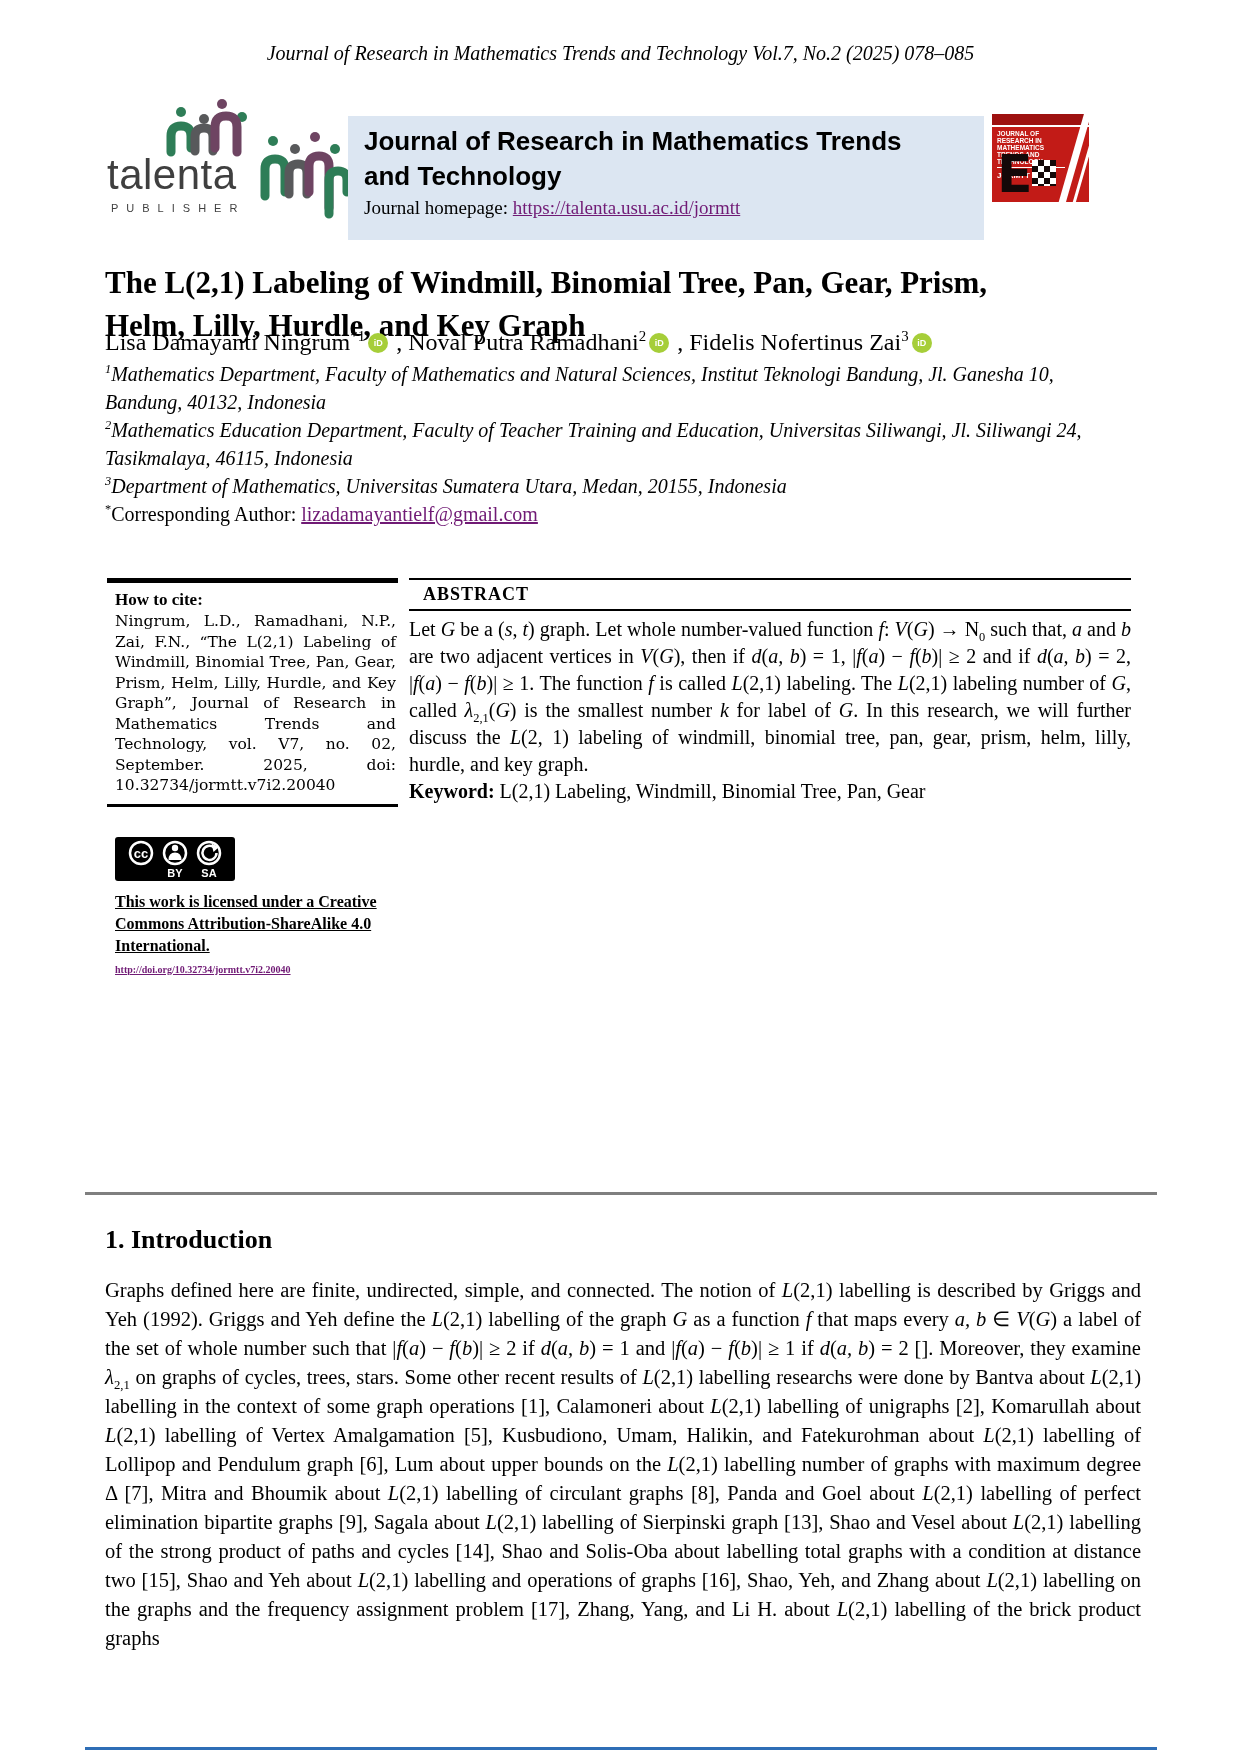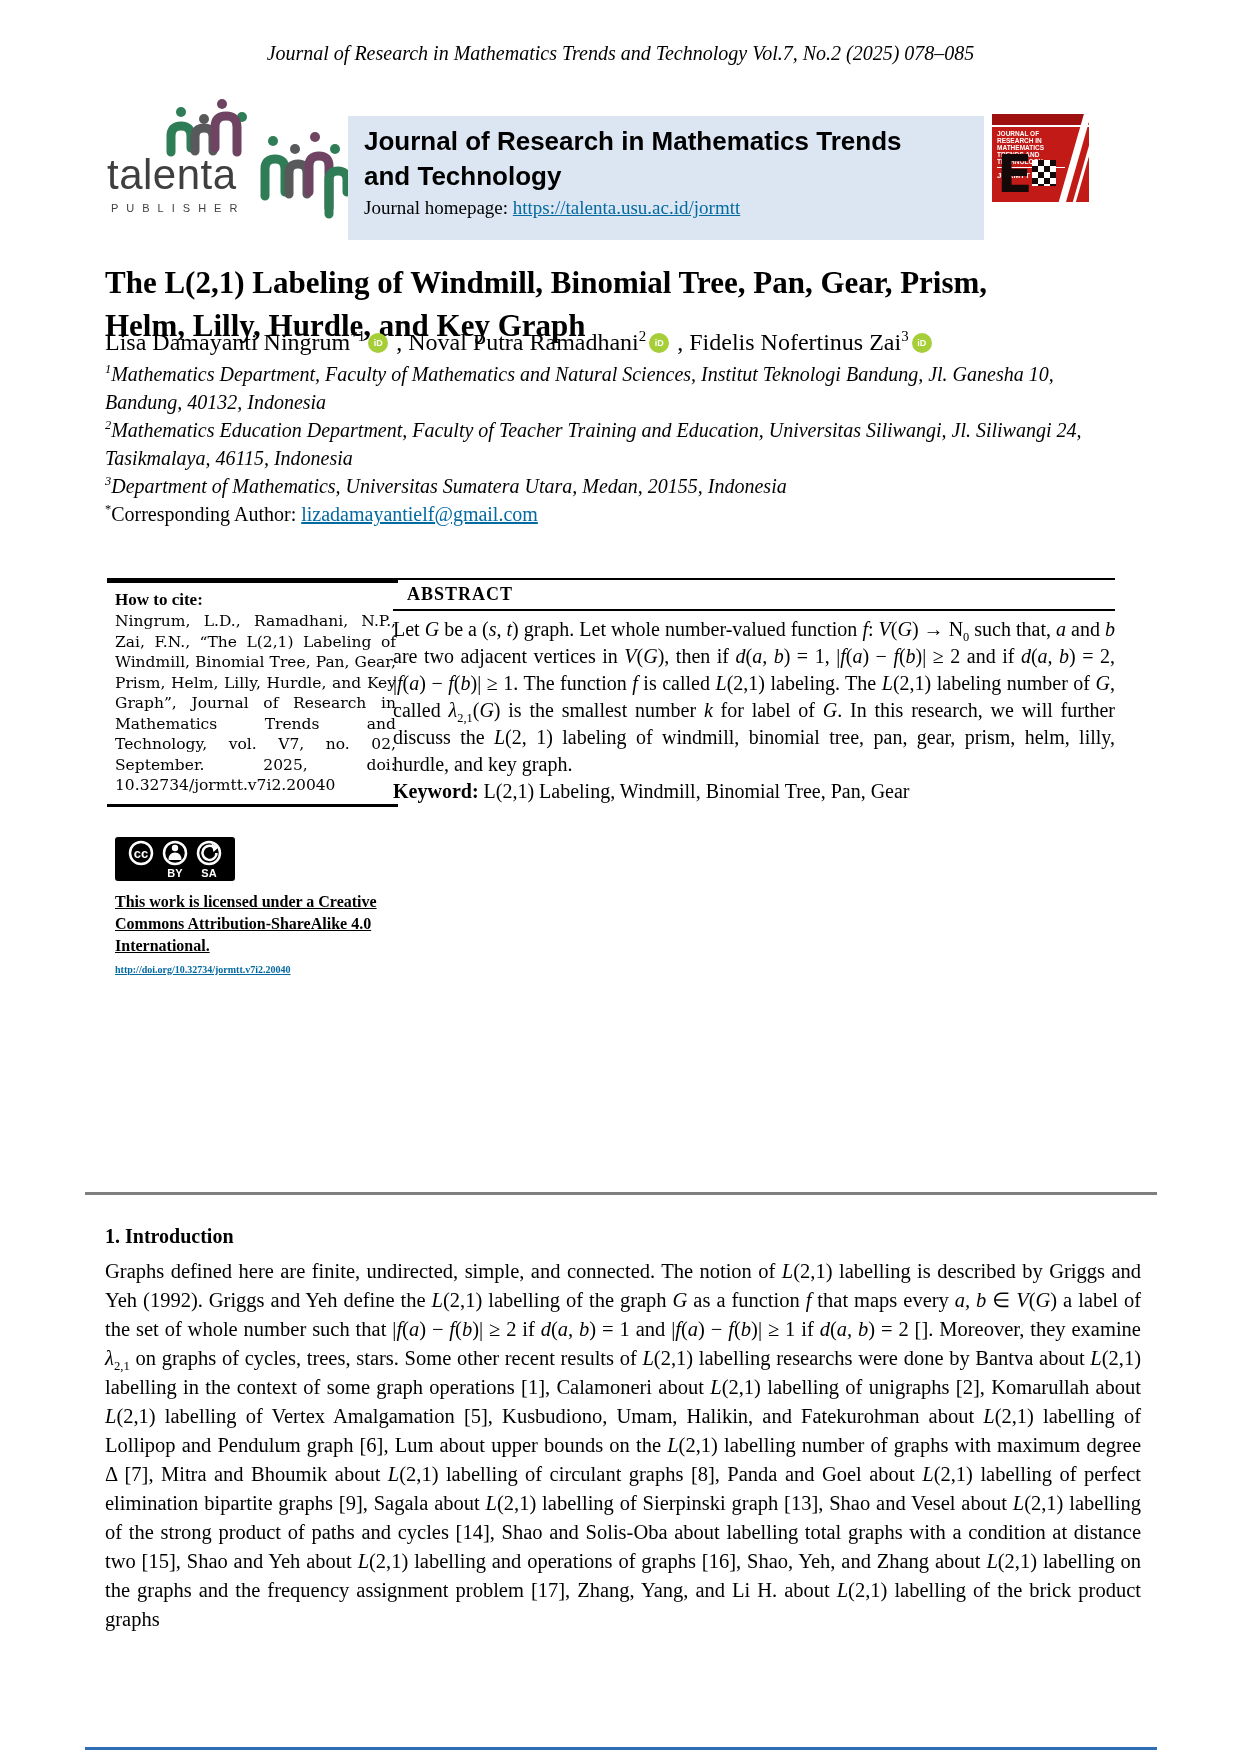--- a/index.html
+++ b/index.html
@@ -1,18 +1,18 @@
 <!DOCTYPE html>
 <html><head>
 <meta charset="utf-8">
 <style>
   html,body{margin:0;padding:0;background:#e8e8e8;}
   #page{position:relative;width:1241px;height:1754px;background:#fff;margin:0 auto;
         font-family:"Liberation Serif",serif;color:#000;overflow:hidden;}
-  .link{color:#0369a1;text-decoration:underline;cursor:pointer;}
+  .link{color:#701a75;text-decoration:underline;cursor:pointer;}
   sup{font-size:62%;line-height:0;}
   sub{font-size:62%;line-height:0;}
   .mi{font-style:italic;}
 
   .top-header{position:absolute;top:42px;left:0;right:0;text-align:center;
               font-style:italic;font-size:20px;}
 
   
   .logo{position:absolute;left:103px;top:96px;width:250px;height:128px;}
   .logo-svg{position:absolute;left:0;top:0;}
@@ -51,21 +51,21 @@
   .authors{position:absolute;left:105px;top:329px;width:1030px;font-size:24px;}
   .orcid{display:inline-block;width:20px;height:20px;border-radius:50%;background:#A6CE39;
          color:#fff;font-family:"Liberation Sans",sans-serif;font-size:9px;font-weight:bold;
          text-align:center;line-height:20px;vertical-align:4px;margin:0 2px 0 3px;}
   .affils{position:absolute;left:105px;top:360px;width:1015px;font-size:20px;line-height:28px;}
   .affil-line{font-style:italic;}
   .affil-line.corresponding{font-style:normal;}
 
   
   .left-col{position:absolute;left:107px;top:578px;width:291px;font-size:17px;line-height:22px;}
-  .right-col{position:absolute;left:393px;top:578px;width:722px;font-size:20px;}
+  .right-col{position:absolute;left:409px;top:578px;width:722px;font-size:20px;}
   .hr2{border-top:2px solid #000;}
   .hr1{border-top:1.5px solid #000;}
   .hr3{border-top:3px solid #000;}
   .col-head{font-weight:bold;font-size:18px;padding:4px 0 4px 14px;letter-spacing:1px;word-spacing:10px;}
   .info-body{padding:6px 4px 12px 8px;}
   .bold-line{font-weight:bold;}
   .spacer{height:16px;}
   .cite-body{padding:6px 2px 8px 8px;}
   .cite-text{text-align:justify;font-size:16.5px;line-height:20.5px;font-family:"DejaVu Serif",serif;
              font-size:15.5px;}
@@ -74,21 +74,21 @@
   .license-text a{color:#000;font-weight:bold;text-decoration:underline;font-size:16px;
                   line-height:19.5px;cursor:pointer;}
   .doi-link{display:inline-block;font-weight:bold;font-size:10px;line-height:19px;}
 
   .abstract-text{text-align:justify;line-height:27px;margin-top:5px;}
   .keyword-line{line-height:27px;}
   .kw-label{font-weight:bold;}
 
   .section-rule{position:absolute;left:85px;top:1192px;width:1072px;height:3px;background:#7f7f7f;}
   .intro{position:absolute;left:105px;top:1225px;width:1036px;}
-  .intro-head{font-weight:bold;font-size:20px;margin-bottom:9px;}
+  .intro-head{font-weight:bold;font-size:26px;margin-bottom:21px;}
   .intro-text{font-size:20.5px;line-height:29px;text-align:justify;}
   .bottom-rule{position:absolute;left:85px;top:1747px;width:1072px;height:3px;background:#2f6eb6;}
 </style>
 </head>
 <body>
 
 <div id="page">
 
   <div class="top-header">Journal of Research in Mathematics Trends and Technology Vol.7, No.2 (2025) 078–085</div>
 

